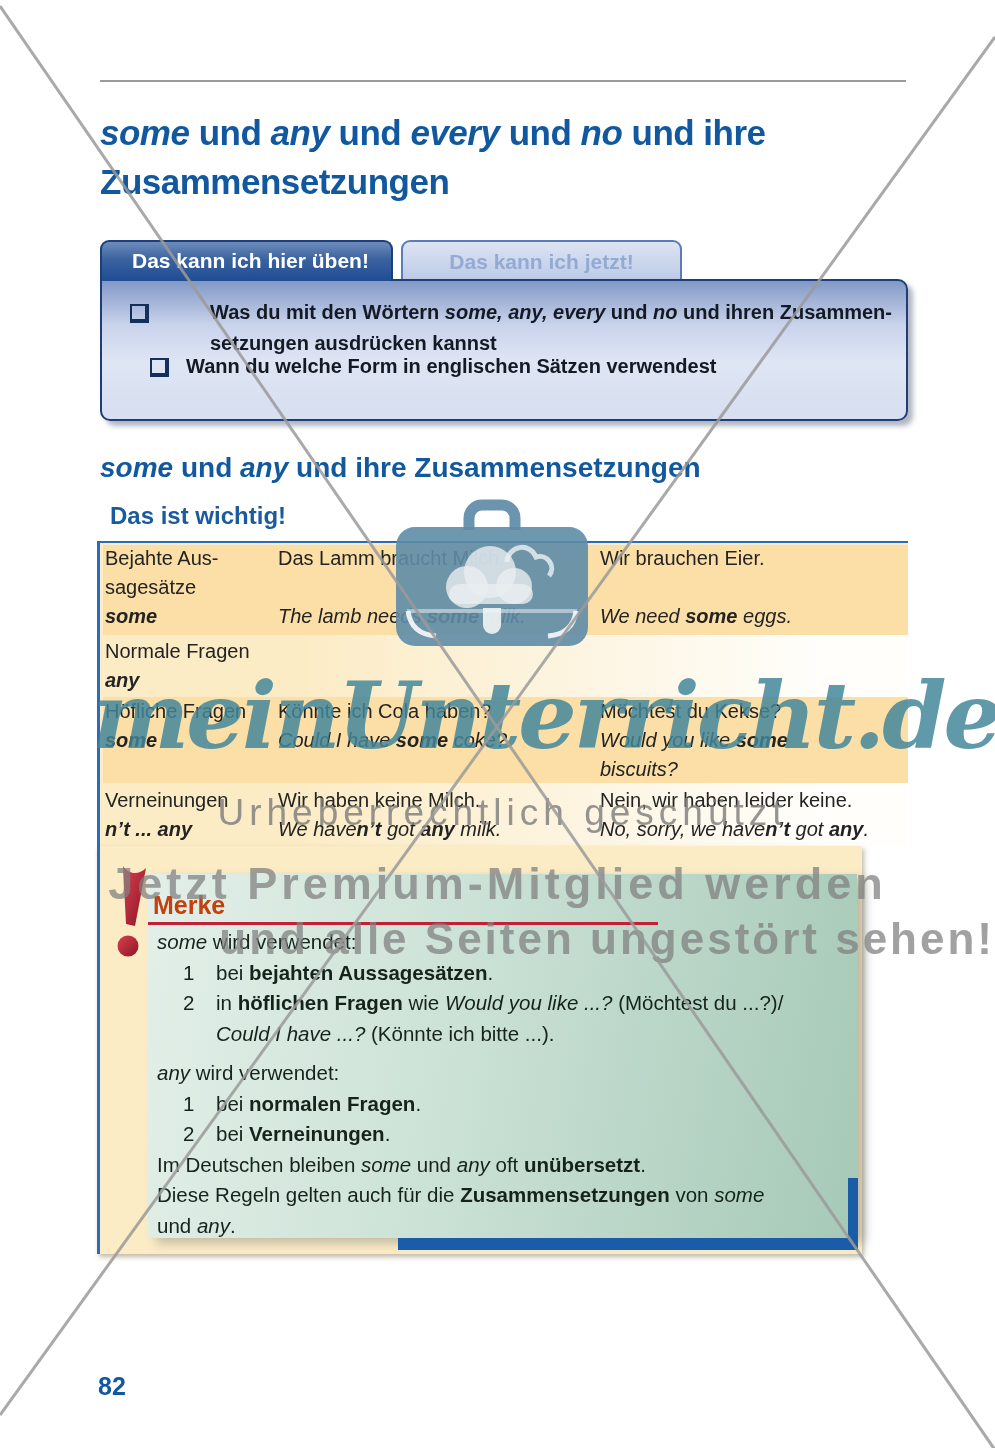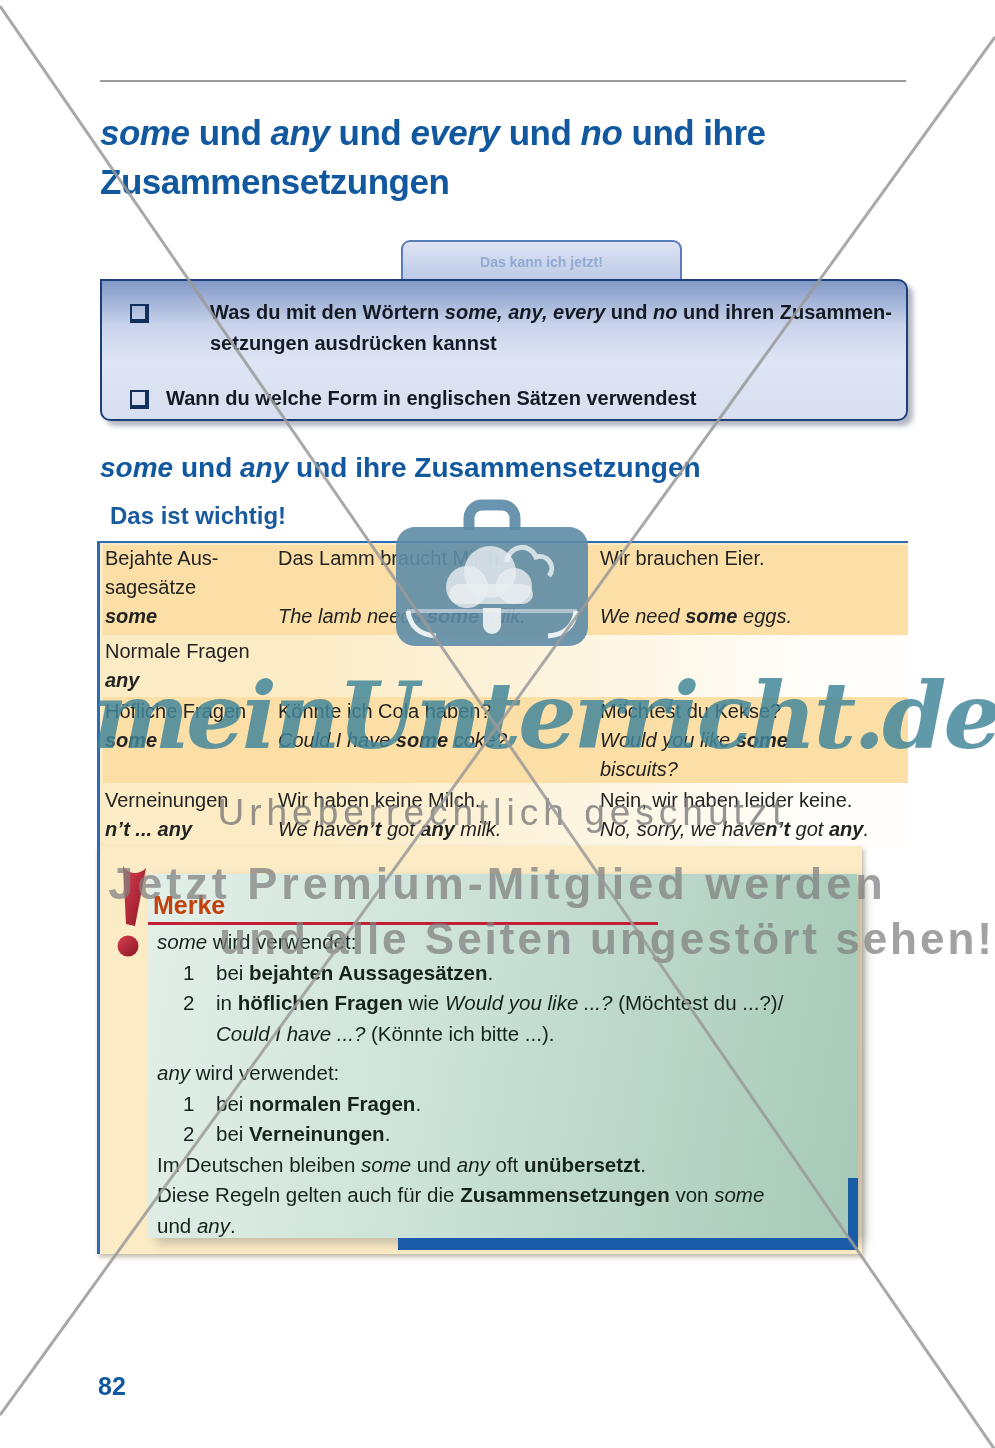--- a/index.html
+++ b/index.html
@@ -18,31 +18,31 @@
   .title{position:absolute;left:100px;top:108px;font-size:35px;font-weight:700;
          color:#11589f;line-height:49px;letter-spacing:-0.5px;}
 
   .tab-active{position:absolute;left:100px;top:240px;width:293px;height:41px;box-sizing:border-box;
         background:linear-gradient(180deg,#6e8cba 0%,#3a62a0 45%,#1f4c92 100%);
         border:2px solid #1c3f7c;border-bottom:none;border-radius:9px 9px 0 0;
         color:#ffffff;font-size:21px;font-weight:700;line-height:38px;padding-left:30px;z-index:4;}
   .tab-inactive{position:absolute;left:401px;top:240px;width:281px;height:46px;box-sizing:border-box;
         background:linear-gradient(180deg,#dde4f3,#b9c7e6);
         border:2px solid #5a7cb8;border-radius:9px 9px 0 0;
-        color:#93aad3;font-size:14px;font-weight:700;line-height:40px;text-align:center;z-index:2;}
+        color:#93aad3;font-size:21px;font-weight:700;line-height:40px;text-align:center;z-index:2;}
   .panel{position:absolute;left:100px;top:279px;width:808px;height:142px;box-sizing:border-box;
         background:linear-gradient(180deg,#8299c6 0%,#c9d3eb 32%,#dee5f4 58%,#d7dff0 100%);
         border:2px solid #1c3f7c;border-radius:0 10px 10px 10px;
         box-shadow:5px 5px 5px rgba(85,95,120,.45);z-index:3;}
   .check-item{position:absolute;left:28px;display:flex;font-size:20px;font-weight:600;
         color:#141a24;line-height:31px;}
   .check-item .box{flex:0 0 13px;width:13px;height:13px;margin:7px 17px 0 0;
         border:solid #13305a;border-width:2px 4px 4px 2px;background:transparent;}
   .ci-1{top:16px;gap:44px;}
-  .ci-2{top:102px;}
+  .ci-2{top:70px;margin-left:20px;}
 
   .sec-head{position:absolute;left:100px;top:452px;font-size:28px;font-weight:700;color:#11589f;}
   .sub-head{position:absolute;left:110px;top:502px;font-size:24px;font-weight:700;color:#1a5a9e;}
 
   .col-table{position:absolute;left:97px;top:541px;width:811px;height:305px;box-sizing:border-box;
         background:#fcecc6;border-left:3px solid #2b6cb8;border-top:2px solid #2b6cb8;}
   .band{position:absolute;left:3px;right:0;}
   .band-1{top:2px;height:90px;background:#fbdfa6;}
   .band-2{top:92px;height:62px;background:linear-gradient(90deg,#fcecc6 25%,#fdf5e2 60%,#fffefb 90%);}
   .band-3{top:154px;height:86px;background:#fbdfa6;}
@@ -91,20 +91,21 @@
 
 <div id="page">
 
   <div class="topline"></div>
 
   <div class="title">
       <div class="rl"><span class="i">some</span><span> und </span><span class="i">any</span><span> und </span><span class="i">every</span><span> und </span><span class="i">no</span><span> und ihre</span></div>
       <div class="rl"><span>Zusammensetzungen</span></div>
     </div>
 
+  <div class="tab-active">Das kann ich hier üben!</div>
   <div class="tab-inactive">Das kann ich jetzt!</div>
 
   <div class="panel">
     <div class="check-item ci-1">
       <span class="box"></span>
       <div>
           <div class="rl"><span>Was du mit den Wörtern </span><span class="i">some, any, every</span><span> und </span><span class="i">no</span><span> und ihren Zusammen-</span></div>
           <div class="rl"><span>setzungen ausdrücken kannst</span></div>
         </div>
     </div>

